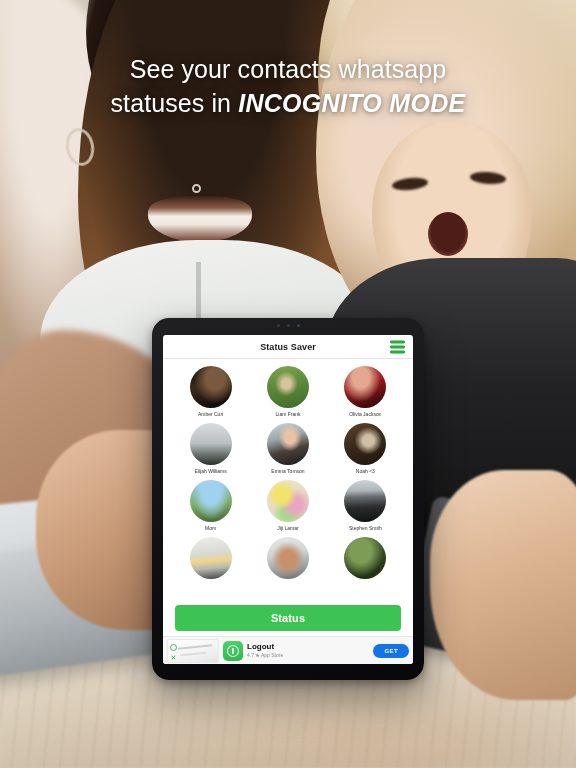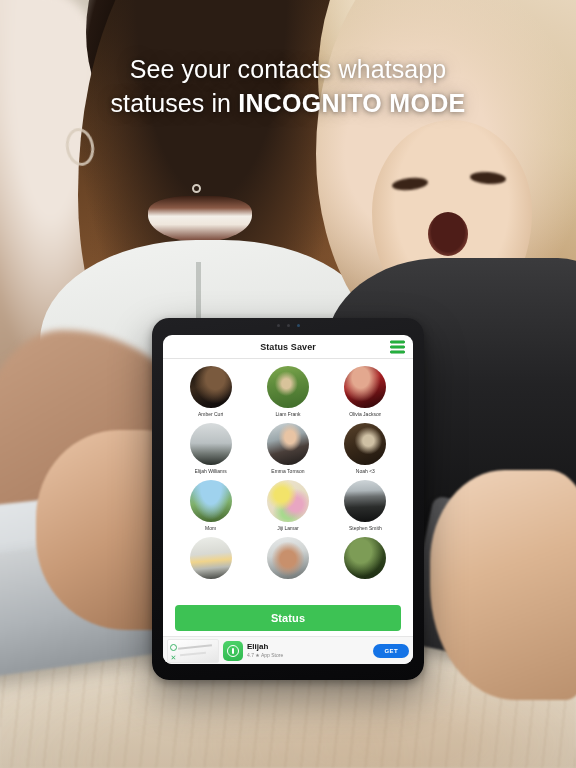--- a/index.html
+++ b/index.html
@@ -167,42 +167,42 @@
 
   
   .headline{
     position:absolute; left:0; right:0; top:52px;
     text-align:center; color:#ffffff;
     font-size:25px; line-height:34px; font-weight:400;
     letter-spacing:.1px;
     text-shadow:0 1px 5px rgba(0,0,0,.42), 0 0 18px rgba(0,0,0,.28);
     padding:0 44px;
   }
-  .headline .bold{ font-weight:bold; letter-spacing:.3px; }
+  .headline .bold{ font-weight:bold; font-style:italic; letter-spacing:.3px; }
 
   
   .tablet{
     position:absolute; left:152px; top:318px;
     width:272px; height:362px;
     background:linear-gradient(170deg,#202023 0%, #111113 55%, #08080a 100%);
     border-radius:17px;
     padding:17px 11px 16px 11px;
     box-shadow:0 18px 40px rgba(0,0,0,.42), 0 3px 10px rgba(0,0,0,.35);
   }
   .cam-row{
     position:absolute; left:0; right:0; top:6px;
     display:flex; justify-content:center; gap:7px; align-items:center;
   }
   .cam-dot{ width:3px; height:3px; border-radius:50%; background:#3a3a3e; }
   .cam-dot.lens{ background:#2a4a66; }
 
   .screen{
     width:100%; height:100%;
     background:#ffffff;
-    border-radius:9px;
+    border-radius:3px;
     overflow:hidden;
     display:flex; flex-direction:column;
   }
 
   
   .app-header{
     height:24px; flex:0 0 24px;
     display:flex; align-items:center; justify-content:center;
     position:relative;
     border-bottom:1px solid #e3e3e3;
@@ -454,20 +454,20 @@
       <div class="ad-thumb">
         <span class="gc"></span>
         <span class="gx">✕</span>
         <span class="bar"></span>
         <span class="bar2"></span>
       </div>
       <div class="ad-icon">
         <span class="ring"></span>
       </div>
       <div class="ad-text">
-        <div class="ad-title">Elijah</div>
+        <div class="ad-title">Logout</div>
         <div class="ad-sub">4.7 ★ App Store</div>
       </div>
       <button class="ad-get">GET</button>
     </div>
 
   </div>
 </div>
 
 </body></html>

